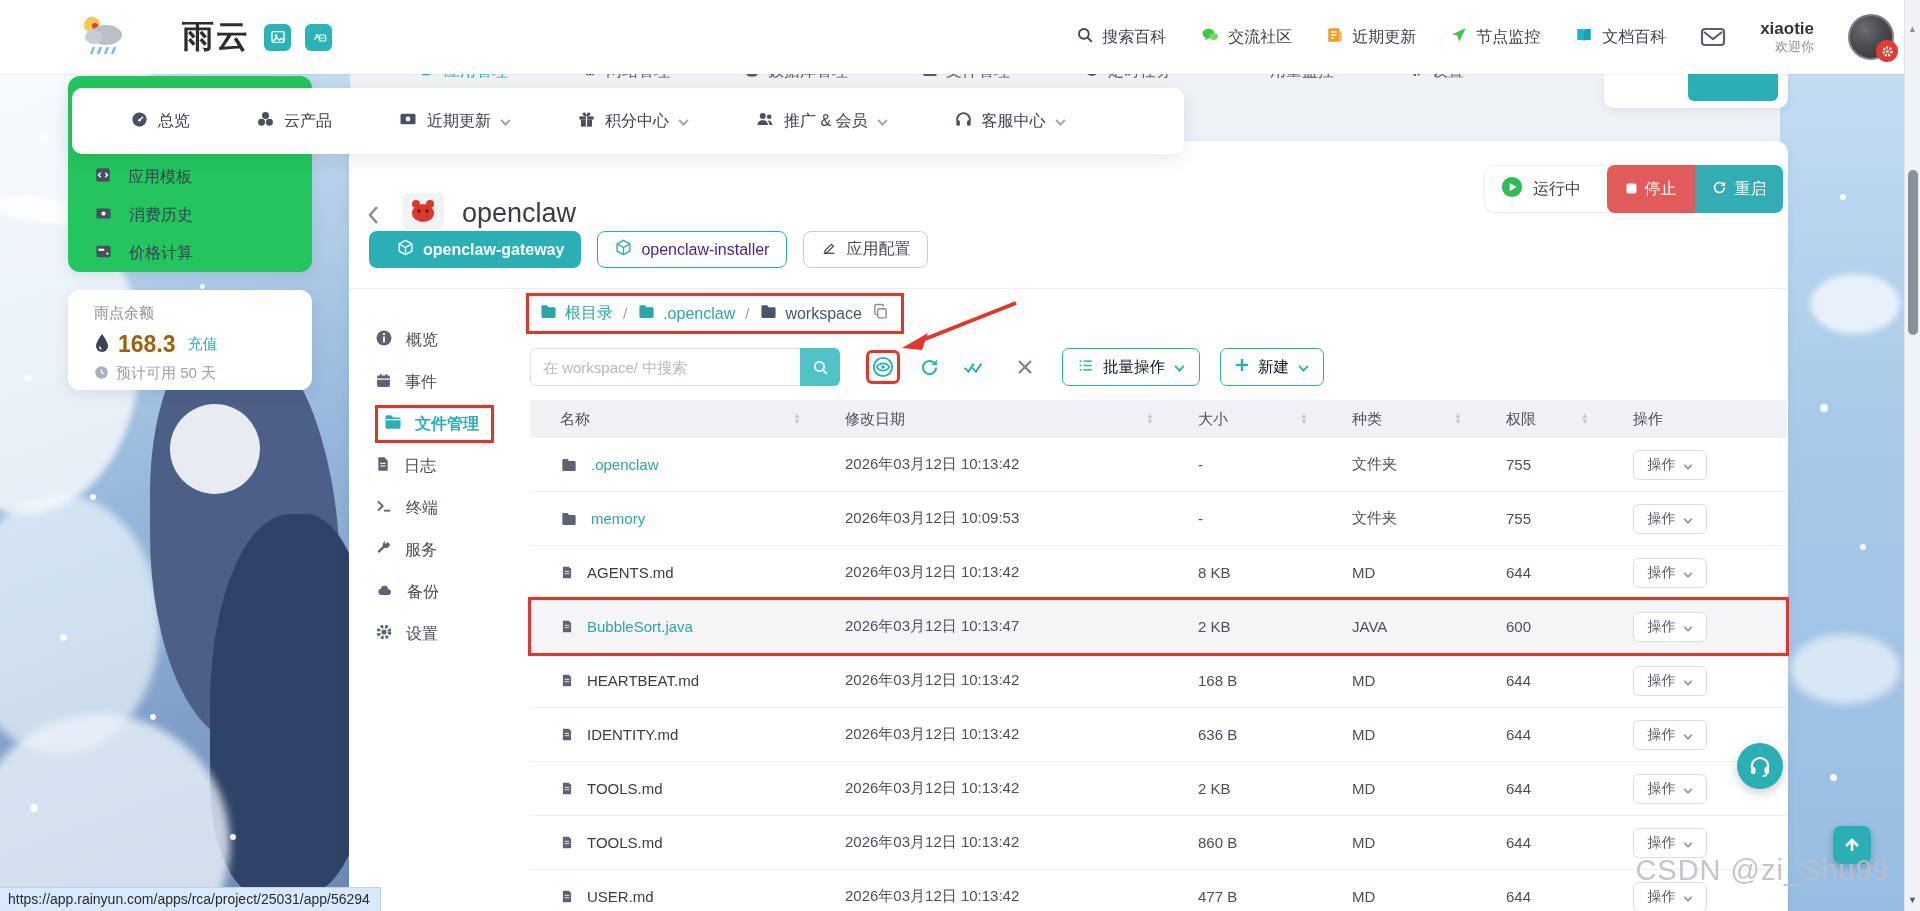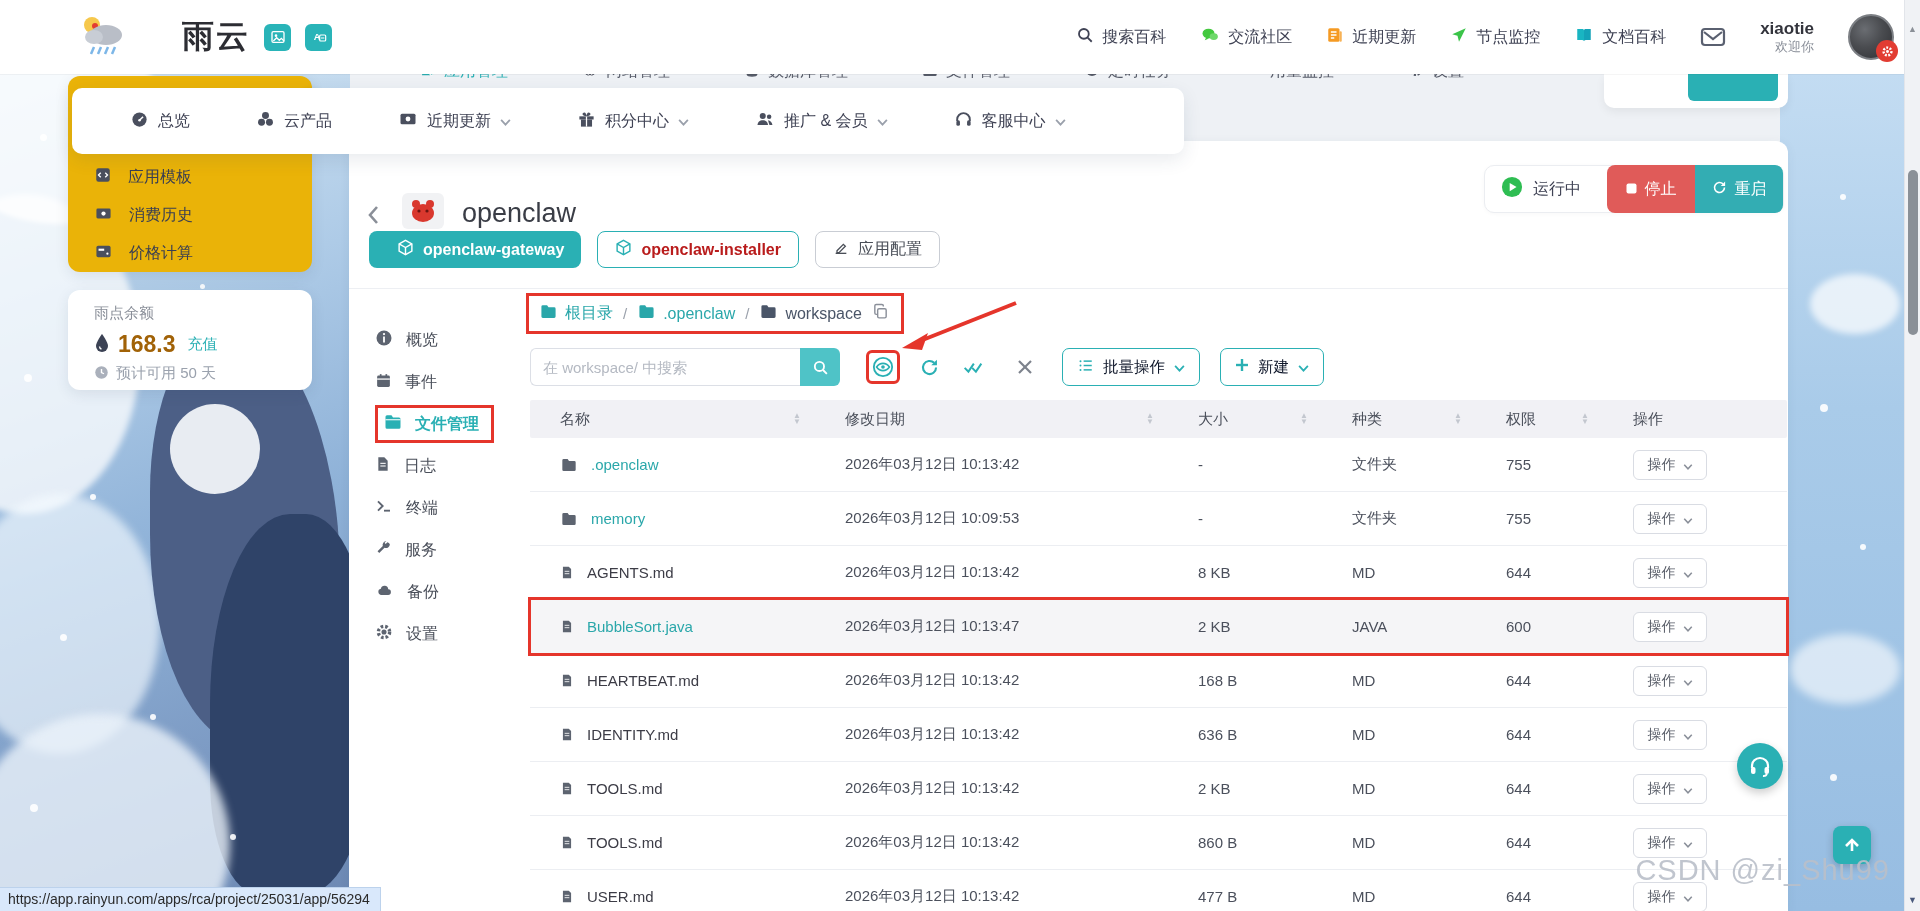--- a/index.html
+++ b/index.html
@@ -46,21 +46,21 @@
     border-radius:0 0 6px 6px; border:none; cursor:pointer; }
 
   
   .megamenu { position:absolute; left:72px; top:88px; width:1112px; height:66px; background:#fff;
     border-radius:10px; box-shadow:0 6px 18px rgba(40,60,90,.10); z-index:20;
     display:flex; align-items:center; padding-left:58px; gap:66px; }
   .mm-item { display:flex; align-items:center; gap:9px; font-size:16px; color:#3f4254; cursor:pointer; white-space:nowrap; }
   .mm-item .chev { color:#9aa0ab; }
 
   
-  .store-card { position:absolute; left:68px; top:76px; width:244px; height:196px; background:#eab308;
+  .store-card { position:absolute; left:68px; top:76px; width:244px; height:196px; background:#22c55e;
     border-radius:12px; box-shadow:0 4px 14px rgba(40,60,90,.10); z-index:10; }
   .store-item { position:absolute; left:0; width:100%; height:34px; display:flex; align-items:center;
     gap:16px; padding-left:26px; font-size:16px; color:#3a3f52; cursor:pointer; }
   .collapse-btn { position:absolute; right:-12px; top:12px; width:25px; height:25px; border-radius:50%;
     background:#fff; box-shadow:0 2px 6px rgba(0,0,0,.15); display:flex; align-items:center;
     justify-content:center; color:#8a8f99; cursor:pointer; z-index:11; }
   .balance-card { position:absolute; left:68px; top:290px; width:244px; height:100px; background:#fff;
     border-radius:12px; box-shadow:0 4px 14px rgba(40,60,90,.10); z-index:10; padding:14px 0 0 26px; }
   .bal-title { font-size:15px; color:#8a8f99; }
   .bal-row { display:flex; align-items:center; gap:8px; margin-top:8px; }
@@ -82,21 +82,21 @@
   .run-label { font-size:16px; color:#3f4254; margin:0 26px 0 10px; }
   .btn-stop { height:48px; width:88px; background:#e05b59; color:#fff; border:none; font-size:16px;
     border-radius:8px 0 0 8px; display:flex; align-items:center; justify-content:center; gap:8px; cursor:pointer; }
   .btn-restart { height:48px; width:88px; background:#33adb3; color:#fff; border:none; font-size:16px;
     border-radius:0 8px 8px 0; display:flex; align-items:center; justify-content:center; gap:8px; cursor:pointer; }
 
   .tabs-row { display:flex; gap:16px; padding:2px 0 20px 20px; border-bottom:1px solid #edeff3; }
   .tab { height:37px; display:flex; align-items:center; gap:9px; padding:0 17px; border-radius:8px;
     font-size:16px; cursor:pointer; }
   .tab.filled { background:#2ab0b4; color:#fff; font-weight:bold;padding-left:28px; }
-  .tab.teal-outline { background:#fff; border:1.5px solid #2ab0b4; color:#b91c1c;font-weight:bold; }
+  .tab.teal-outline { background:#fff; border:1.5px solid #2ab0b4; color:#4c1d95; }
   .tab.gray-outline { background:#fff; border:1px solid #c9cdd4; color:#4a4f58; }
 
   .card-body { position:relative; display:flex; }
   .proj-menu { width:181px; padding:30px 0 0 26px; }
   .pm-item { height:42px; display:flex; align-items:center; gap:13px; font-size:16px; color:#4a4f5a; cursor:pointer; }
   .pm-item.active { color:#2ab0b4; font-weight:bold; }
   .pm-box { display:inline-flex; align-items:center; gap:13px; padding:5px 12px 5px 6px;
     border:3px solid #e5352b; }
 
   .fm { position:relative; flex:1; padding-top:4px; width:1257px; }

